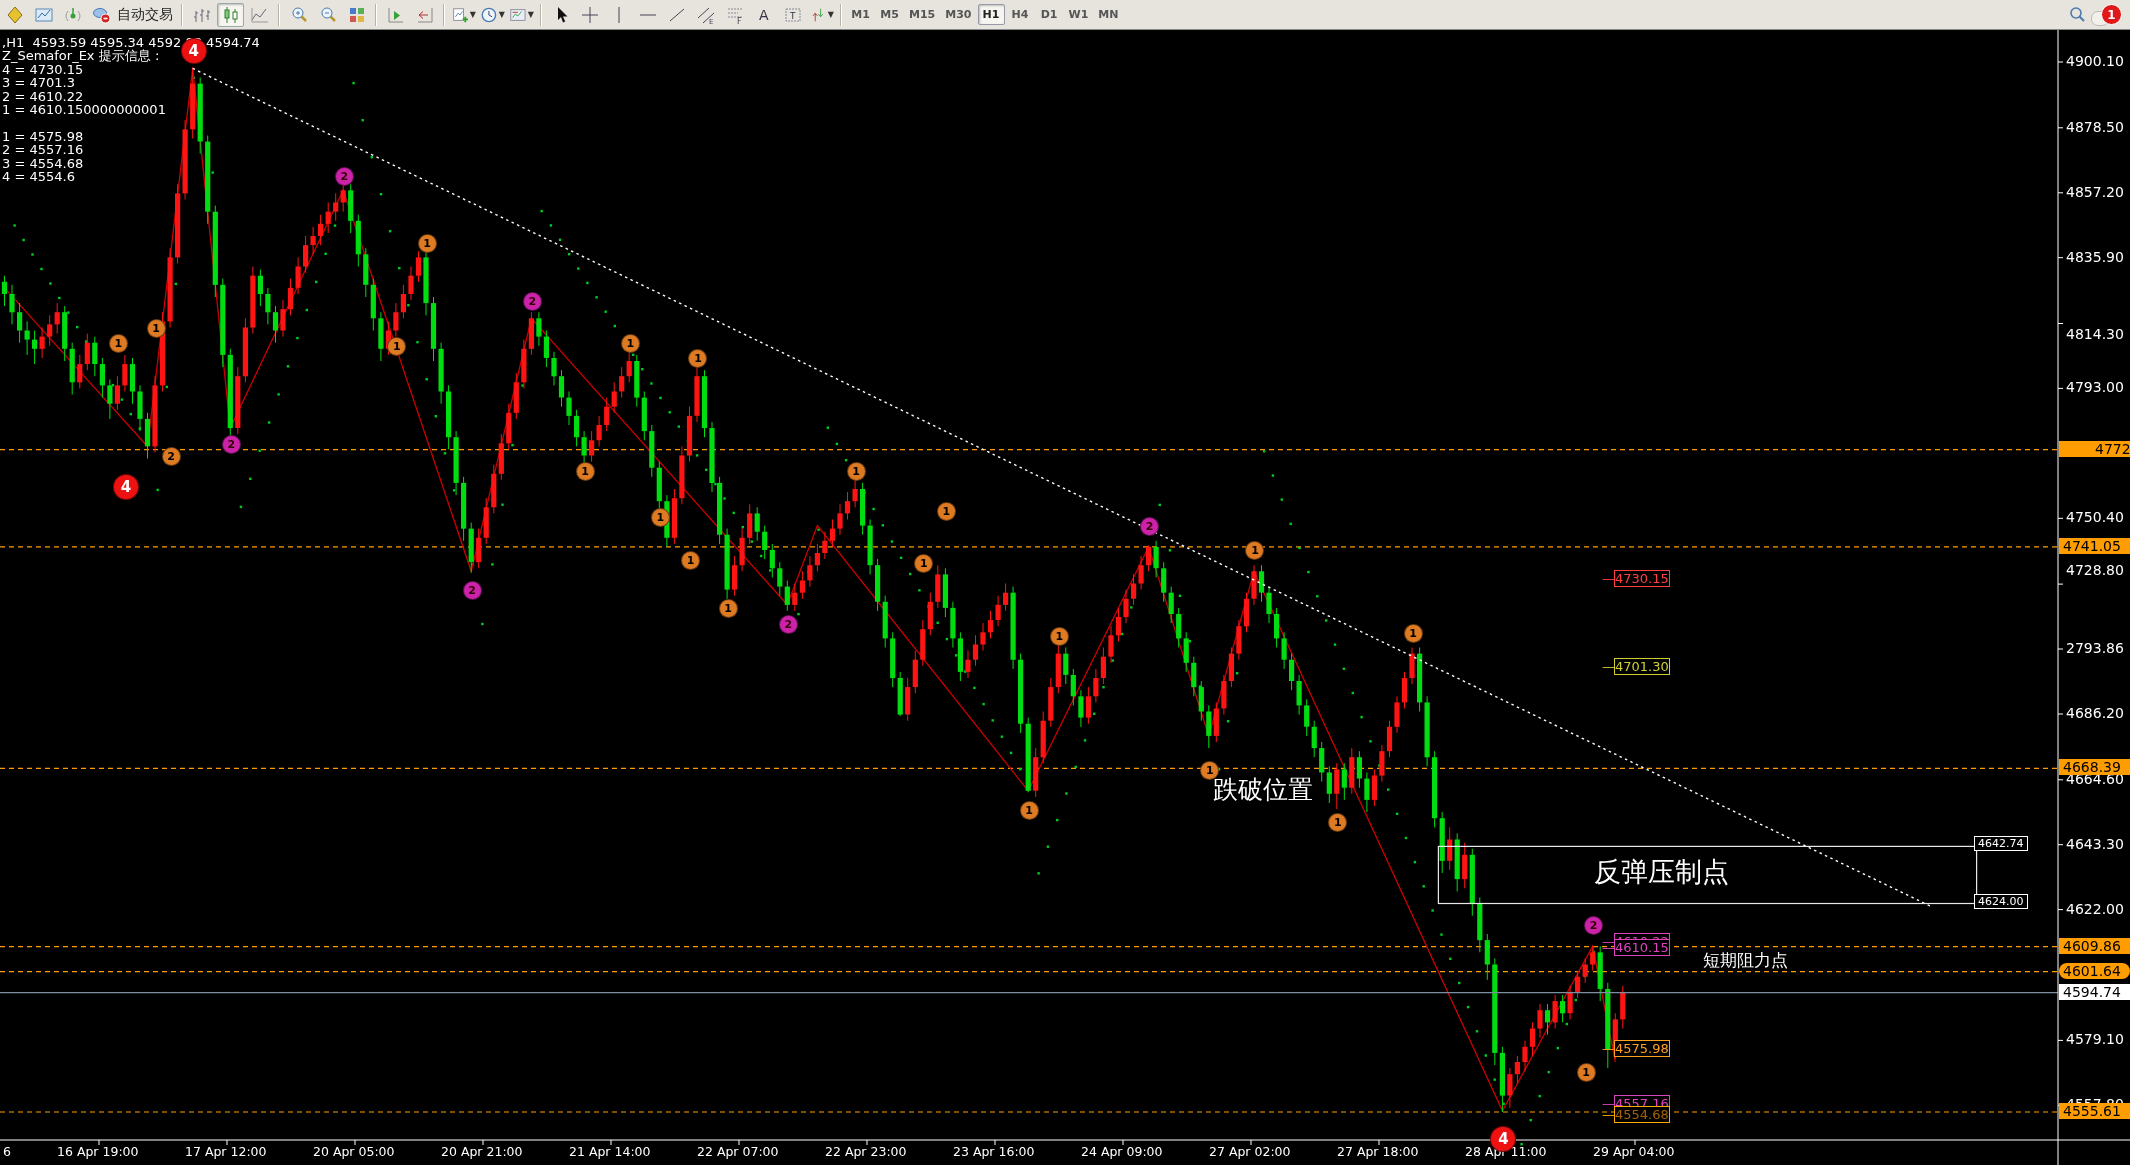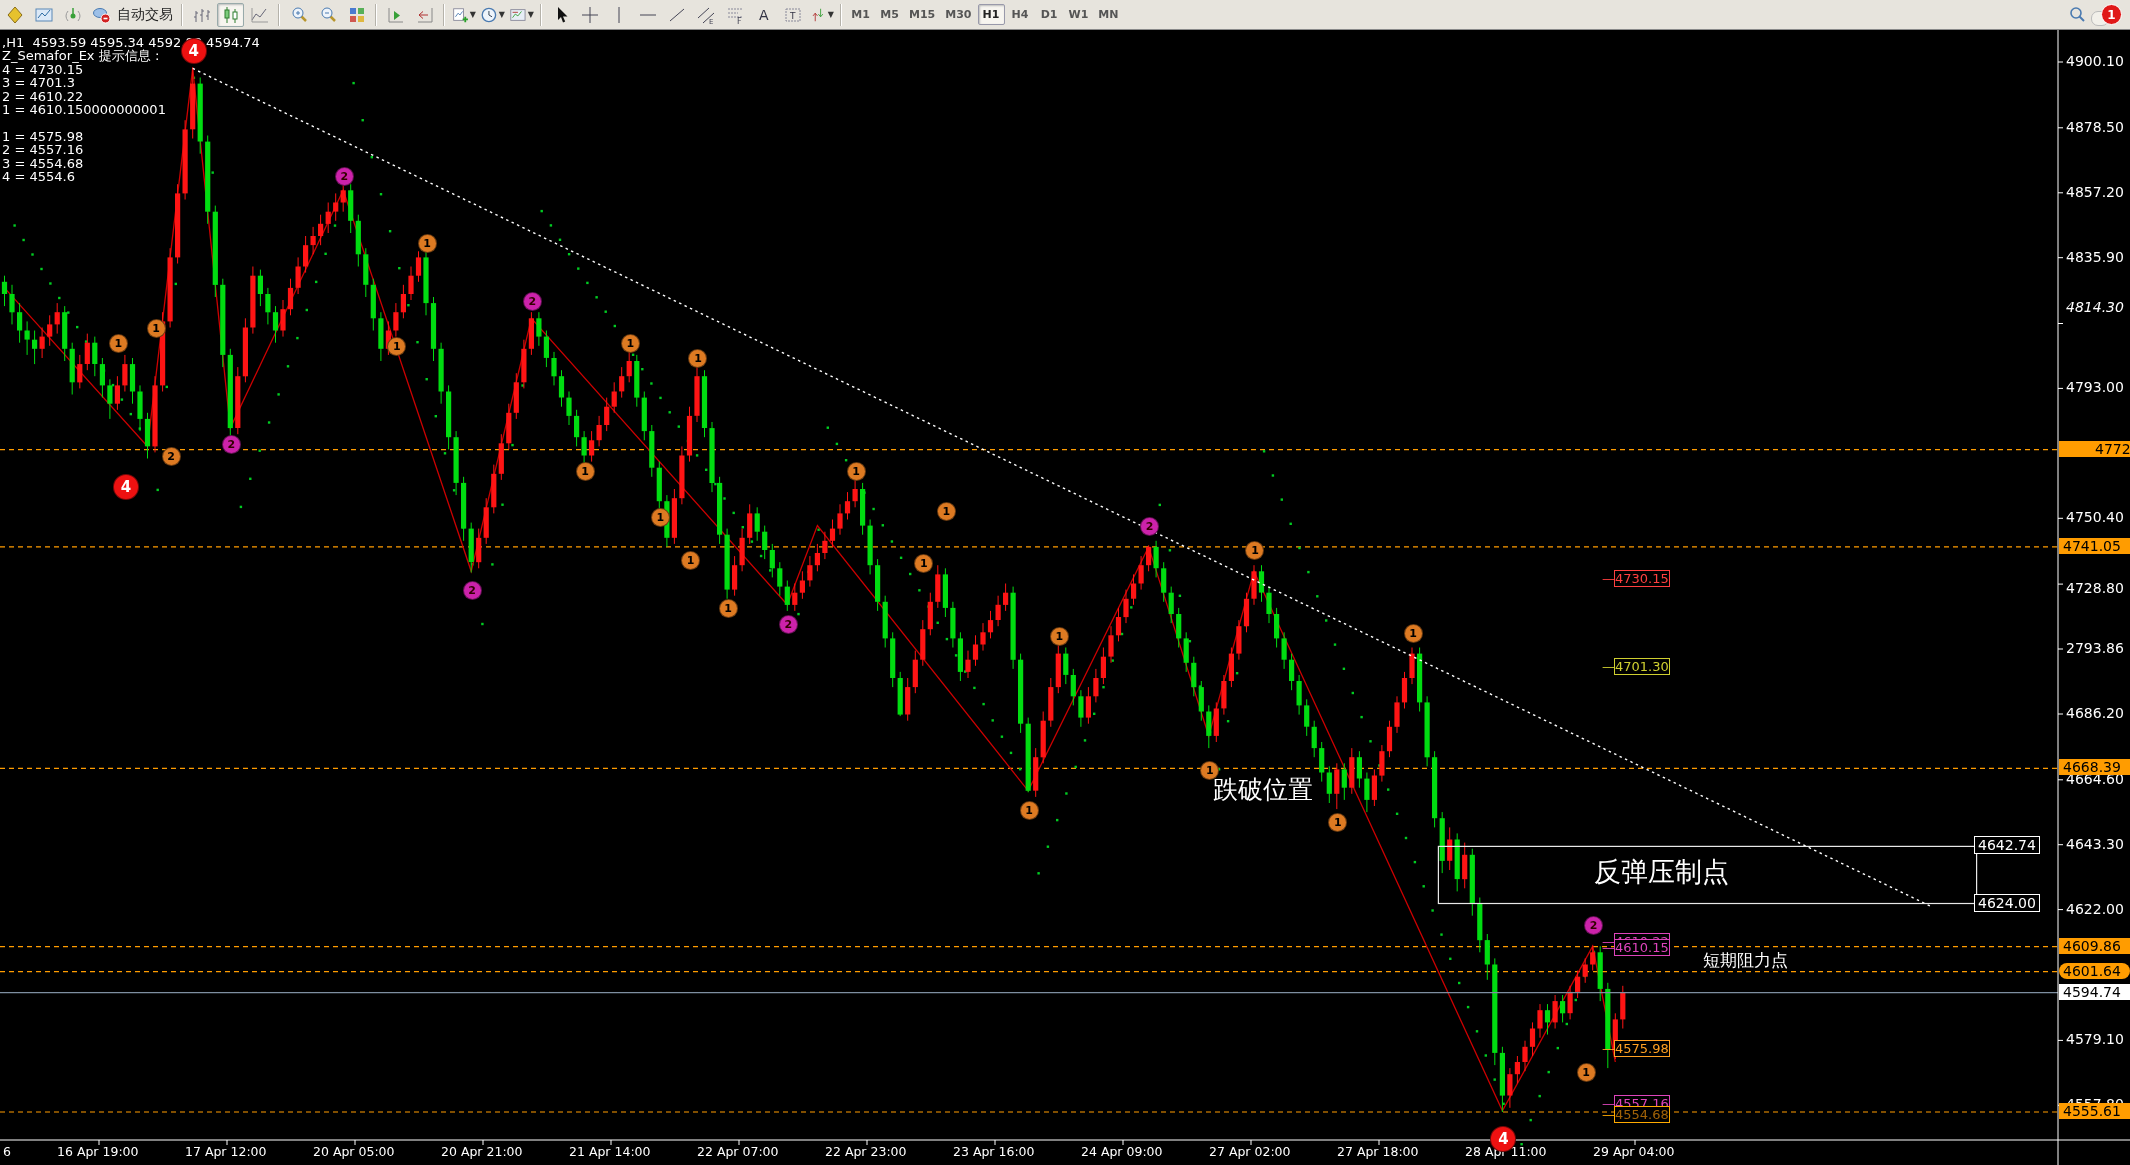--- a/index.html
+++ b/index.html
@@ -25,21 +25,21 @@
   
   #chart{position:absolute;left:0;top:30px;width:2130px;height:1135px;background:#000;}
   #plot-svg{position:absolute;left:0;top:0;}
   #overlay-info{position:absolute;left:2px;top:6px;color:#fff;font-size:13px;line-height:13.4px;white-space:pre;z-index:5;}
   .ann{position:absolute;color:#fff;white-space:nowrap;z-index:6;}
   .ylab{position:absolute;left:2066px;color:#fff;font-size:14px;z-index:4;}
   .ylab-hl{position:absolute;left:2059px;width:67px;background:#ff9c00;color:#000;font-size:14px;
            padding:0 0 0 4px;z-index:5;}
   .ylab-cur{position:absolute;left:2059px;width:67px;background:#fff;color:#000;font-size:14px;
             padding:0 0 0 4px;z-index:6;}
-  .ylab-box{position:absolute;background:#000;border:1px solid #fff;color:#fff;font-size:14px;
+  .ylab-box{position:absolute;background:#000;border:1px solid #fff;color:#fff;font-size:11px;
             padding:0 3px;z-index:6;}
   .ptag{position:absolute;font-size:13px;padding:0 0;background:#000;border:1px solid;z-index:5;}
   .ptag-dash{position:absolute;font-size:13px;z-index:5;}
   .xlab{position:absolute;color:#fff;font-size:12.5px;white-space:nowrap;z-index:4;}
   .smf{position:absolute;border-radius:50%;display:flex;align-items:center;justify-content:center;
        font-weight:bold;z-index:6;border:1px solid rgba(0,0,0,.5);}
 </style>
 </head>
 <body>
 
@@ -886,24 +886,24 @@
 2 = 4557.16
 3 = 4554.68
 4 = 4554.6</div>
   <div class="ann" style="left:1213px;top:743px;font-size:25px;">跌破位置</div>
   <div class="ann" style="left:1594px;top:824px;font-size:27px;">反弹压制点</div>
   <div class="ann" style="left:1703px;top:919px;font-size:17px;">短期阻力点</div>
 <div class="ylab" style="top: 23px;">4900.10</div>
     <div class="ylab" style="top: 88.8368px;">4878.50</div>
     <div class="ylab" style="top: 153.759px;">4857.20</div>
     <div class="ylab" style="top: 218.682px;">4835.90</div>
-    <div class="ylab" style="top: 269px; font-style: italic;">4814.30</div>
+    <div class="ylab" style="top: 296px;">4814.30</div>
     <div class="ylab" style="top: 349.441px;">4793.00</div>
     <div class="ylab" style="top: 479.286px;">4750.40</div>
-    <div class="ylab" style="top: 550px;">4728.80</div>
+    <div class="ylab" style="top: 532px;">4728.80</div>
     <div class="ylab" style="top: 610.045px;">2793.86</div>
     <div class="ylab" style="top: 674.967px;">4686.20</div>
     <div class="ylab" style="top: 740.804px;">4664.60</div>
     <div class="ylab" style="top: 805.726px;">4643.30</div>
     <div class="ylab" style="top: 870.649px;">4622.00</div>
     <div class="ylab" style="top: 1001.41px;">4579.10</div>
     <div class="ylab" style="top: 1066.33px;">4557.80</div>
     <div class="ylab-hl" style="top: 410.553px; padding-left: 36px;">4772.95</div>
     <div class="ylab-hl" style="top: 507.784px;">4741.05</div>
     <div class="ylab-hl" style="top: 729.252px;">4668.39</div>

